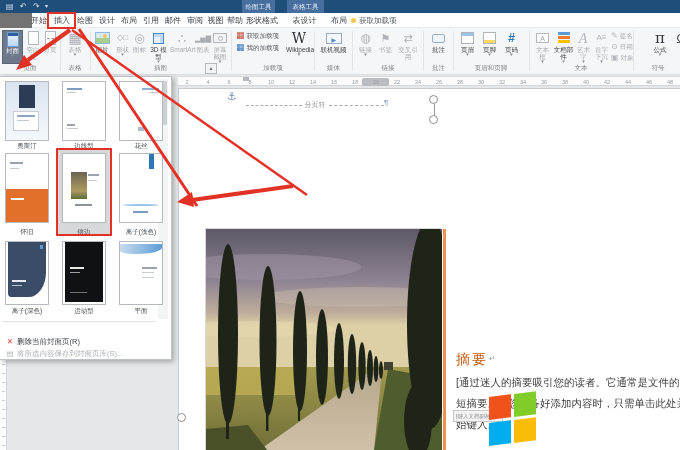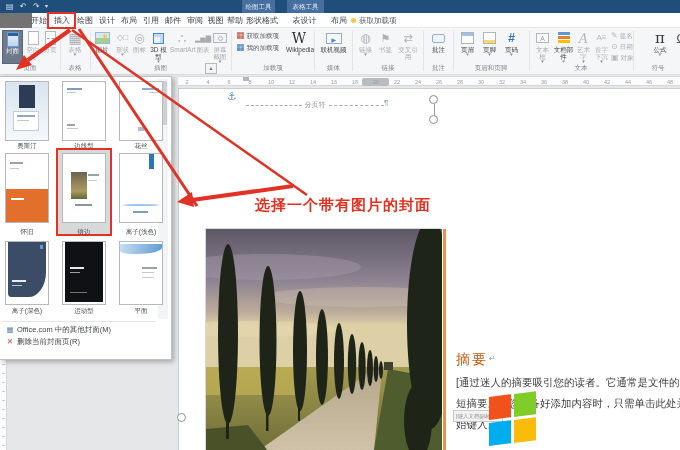--- a/index.html
+++ b/index.html
@@ -473,26 +473,25 @@
         <i style="position:absolute;left:16%;top:80%;width:40%;height:1px;background:#707478"></i>
       </div>
       <div class="glab" style="left: 56px; top: 230px;">运动型</div>
       <div class="gthumb" style="left: 119px; top: 164px; height: 64px;">
         <i style="position:absolute;left:0;top:3%;width:100%;height:17%;background:linear-gradient(100deg,#c9ddf0,#5b9bd5);border-radius:0 0 60% 30%"></i>
         <i style="position:absolute;left:52%;top:40%;width:36%;height:2px;background:#9aa2ab"></i>
         <i style="position:absolute;left:52%;top:48%;width:28%;height:1px;background:#c6cacf"></i>
         <i style="position:absolute;left:52%;top:56%;width:30%;height:1px;background:#c6cacf"></i>
       </div>
       <div class="glab" style="left: 113px; top: 230px;">平面</div>
-      <div class="gmenu" style="top: 247px;"><span class="mi"><span style="color:#5b7fae">▦</span></span><span>Office.com 中的其他封面(M)</span></div>
       <div class="gmenu" style="top: 259px;"><span class="mi"><span style="color:#cc3a2a;font-weight:bold">✕</span></span><span>删除当前封面页(R)</span></div>
+      <div class="gmenu dis" style="top: 271px;"><span class="mi"><span style="color:#b0b3b6">▤</span></span><span>将所选内容保存到封面页库(S)...</span></div>
     </div>
 
   <div class="redbox" style="left:47px;top:12px;width:29px;height:17px"></div>
-  <div id="calloutText">选择一个带有图片的封面</div>
   <svg id="arrows">
     <line x1="70" y1="30" x2="28" y2="60" stroke="#e23125" stroke-width="4"></line>
     <polygon points="16,70 24,55 32,65" fill="#e23125"></polygon>
     <line x1="79" y1="29" x2="197" y2="206" stroke="#e23125" stroke-width="3"></line>
     <line x1="72" y1="30" x2="307" y2="195" stroke="#e23125" stroke-width="2.5"></line>
     <line x1="293" y1="186" x2="192" y2="200" stroke="#e23125" stroke-width="4"></line>
     <polygon points="177,202 192,192 194,207" fill="#e23125"></polygon>
   </svg>
 
   <div id="wm">

